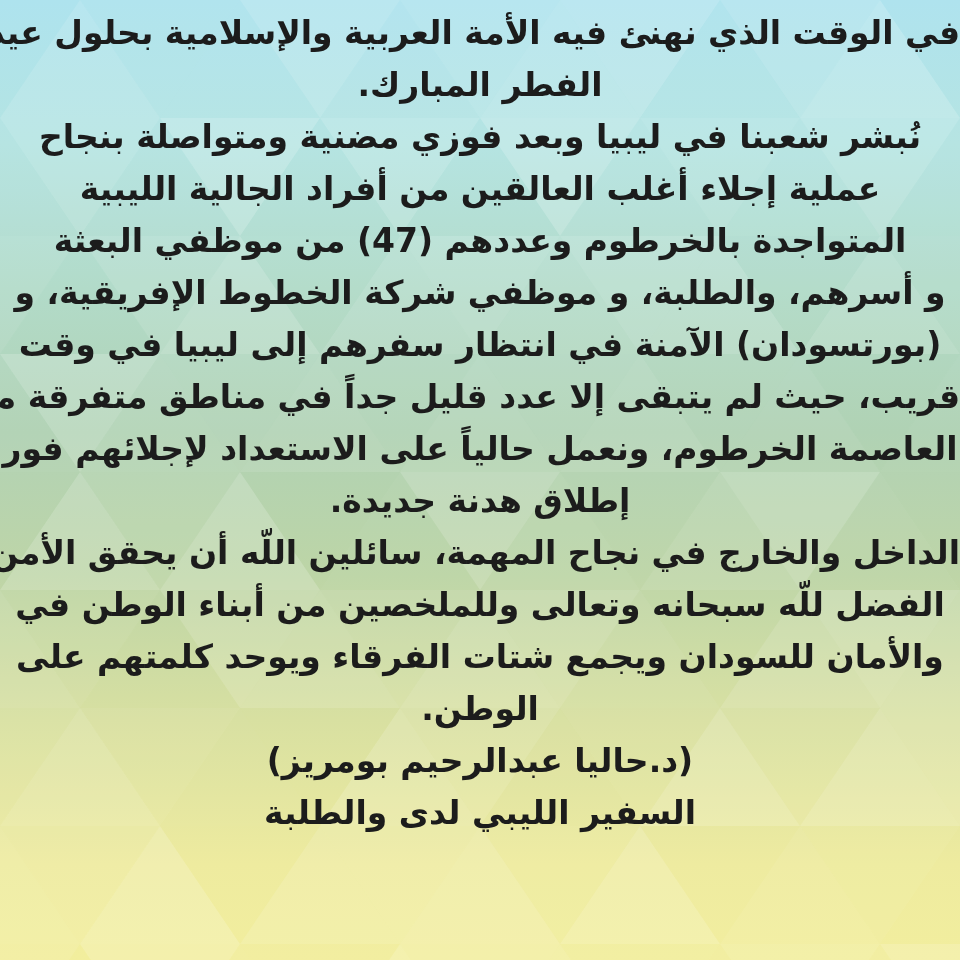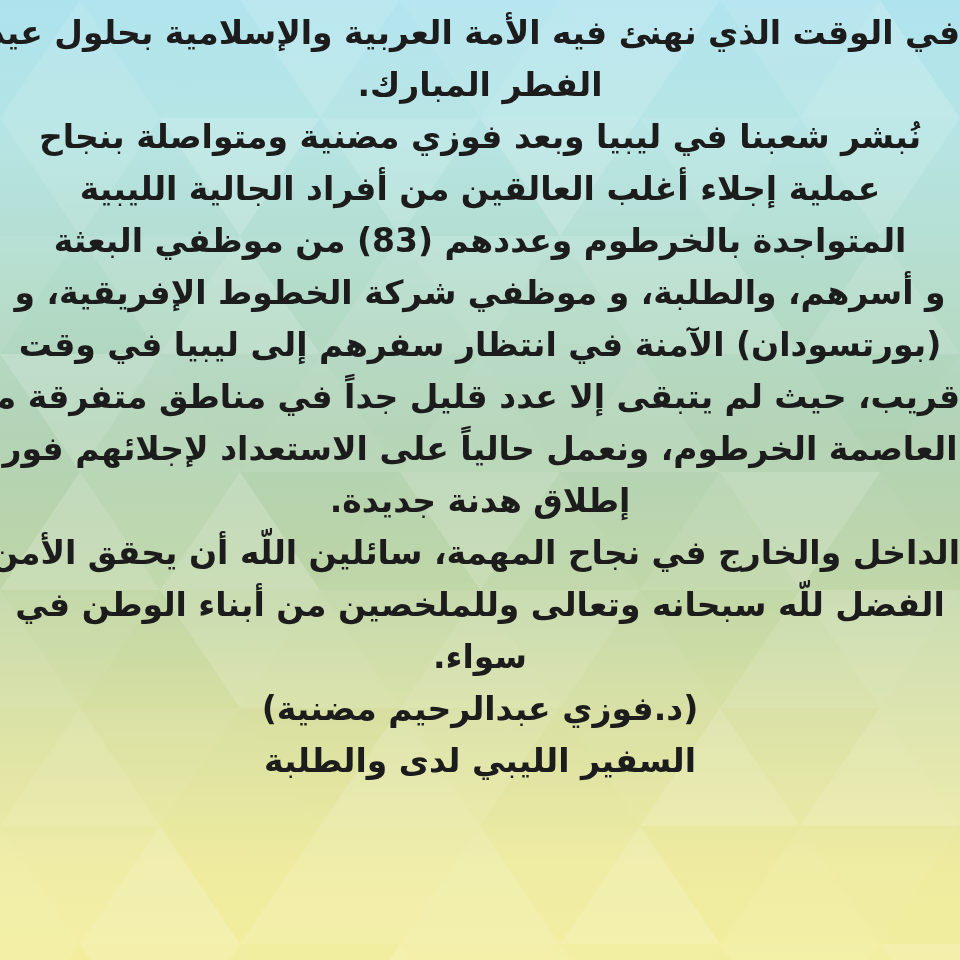--- a/index.html
+++ b/index.html
@@ -174,26 +174,27 @@
       <polygon points="800,1062 880,944 960,1062" fill="#ffffff" fill-opacity="0.052"></polygon>
       <polygon points="880,944 1040,944 960,1062" fill="#ffffff" fill-opacity="0.151"></polygon>
       <polygon points="960,1062 1040,944 1120,1062" fill="#ffffff" fill-opacity="0.155"></polygon>
     </svg>
 
   <div class="statement" style="color: rgb(28, 28, 28);">
     <div class="line">في الوقت الذي نهنئ فيه الأمة العربية والإسلامية بحلول عيد</div>
     <div class="line">الفطر المبارك.</div>
     <div class="line">نُبشر شعبنا في ليبيا وبعد فوزي مضنية ومتواصلة بنجاح</div>
     <div class="line">عملية إجلاء أغلب العالقين من أفراد الجالية الليبية</div>
-    <div class="line">المتواجدة بالخرطوم وعددهم (83) من موظفي البعثة</div>
+    <div class="line">المتواجدة بالخرطوم وعددهم (47) من موظفي البعثة</div>
     <div class="line">و أسرهم، والطلبة، و موظفي شركة الخطوط الإفريقية، و</div>
     <div class="line">(بورتسودان) الآمنة في انتظار سفرهم إلى ليبيا في وقت</div>
     <div class="line">قريب، حيث لم يتبقى إلا عدد قليل جداً في مناطق متفرقة من</div>
     <div class="line">العاصمة الخرطوم، ونعمل حالياً على الاستعداد لإجلائهم فور</div>
     <div class="line">إطلاق هدنة جديدة.</div>
     <div class="line">الداخل والخارج في نجاح المهمة، سائلين اللّه أن يحقق الأمن</div>
     <div class="line">الفضل للّه سبحانه وتعالى وللملخصين من أبناء الوطن في</div>
-    <div class="line">سواء.</div>
-    <div class="line">(د.فوزي عبدالرحيم مضنية)</div>
+    <div class="line">والأمان للسودان ويجمع شتات الفرقاء ويوحد كلمتهم على</div>
+    <div class="line">الوطن.</div>
+    <div class="line">(د.حاليا عبدالرحيم بومريز)</div>
     <div class="line">السفير الليبي لدى والطلبة</div>
   </div>
 
 </div>
 
 </body></html>

